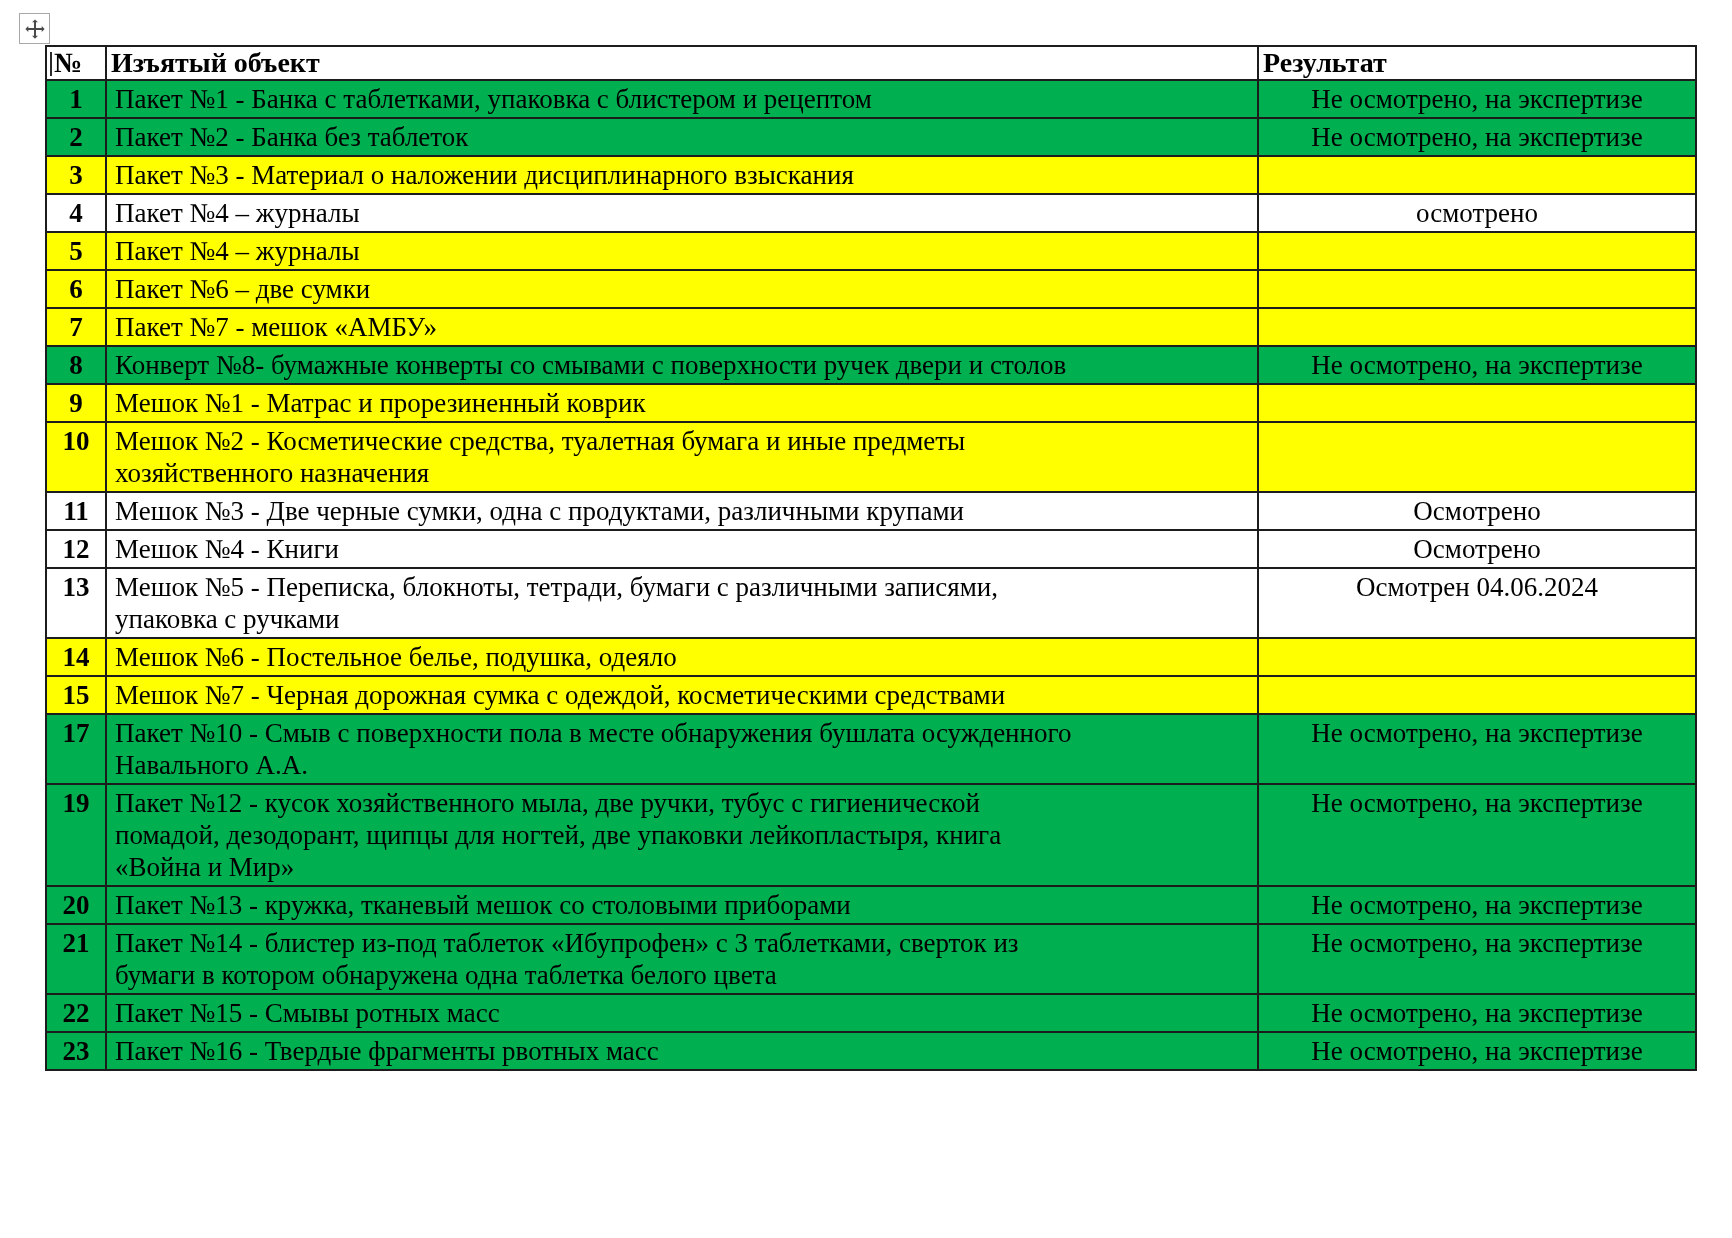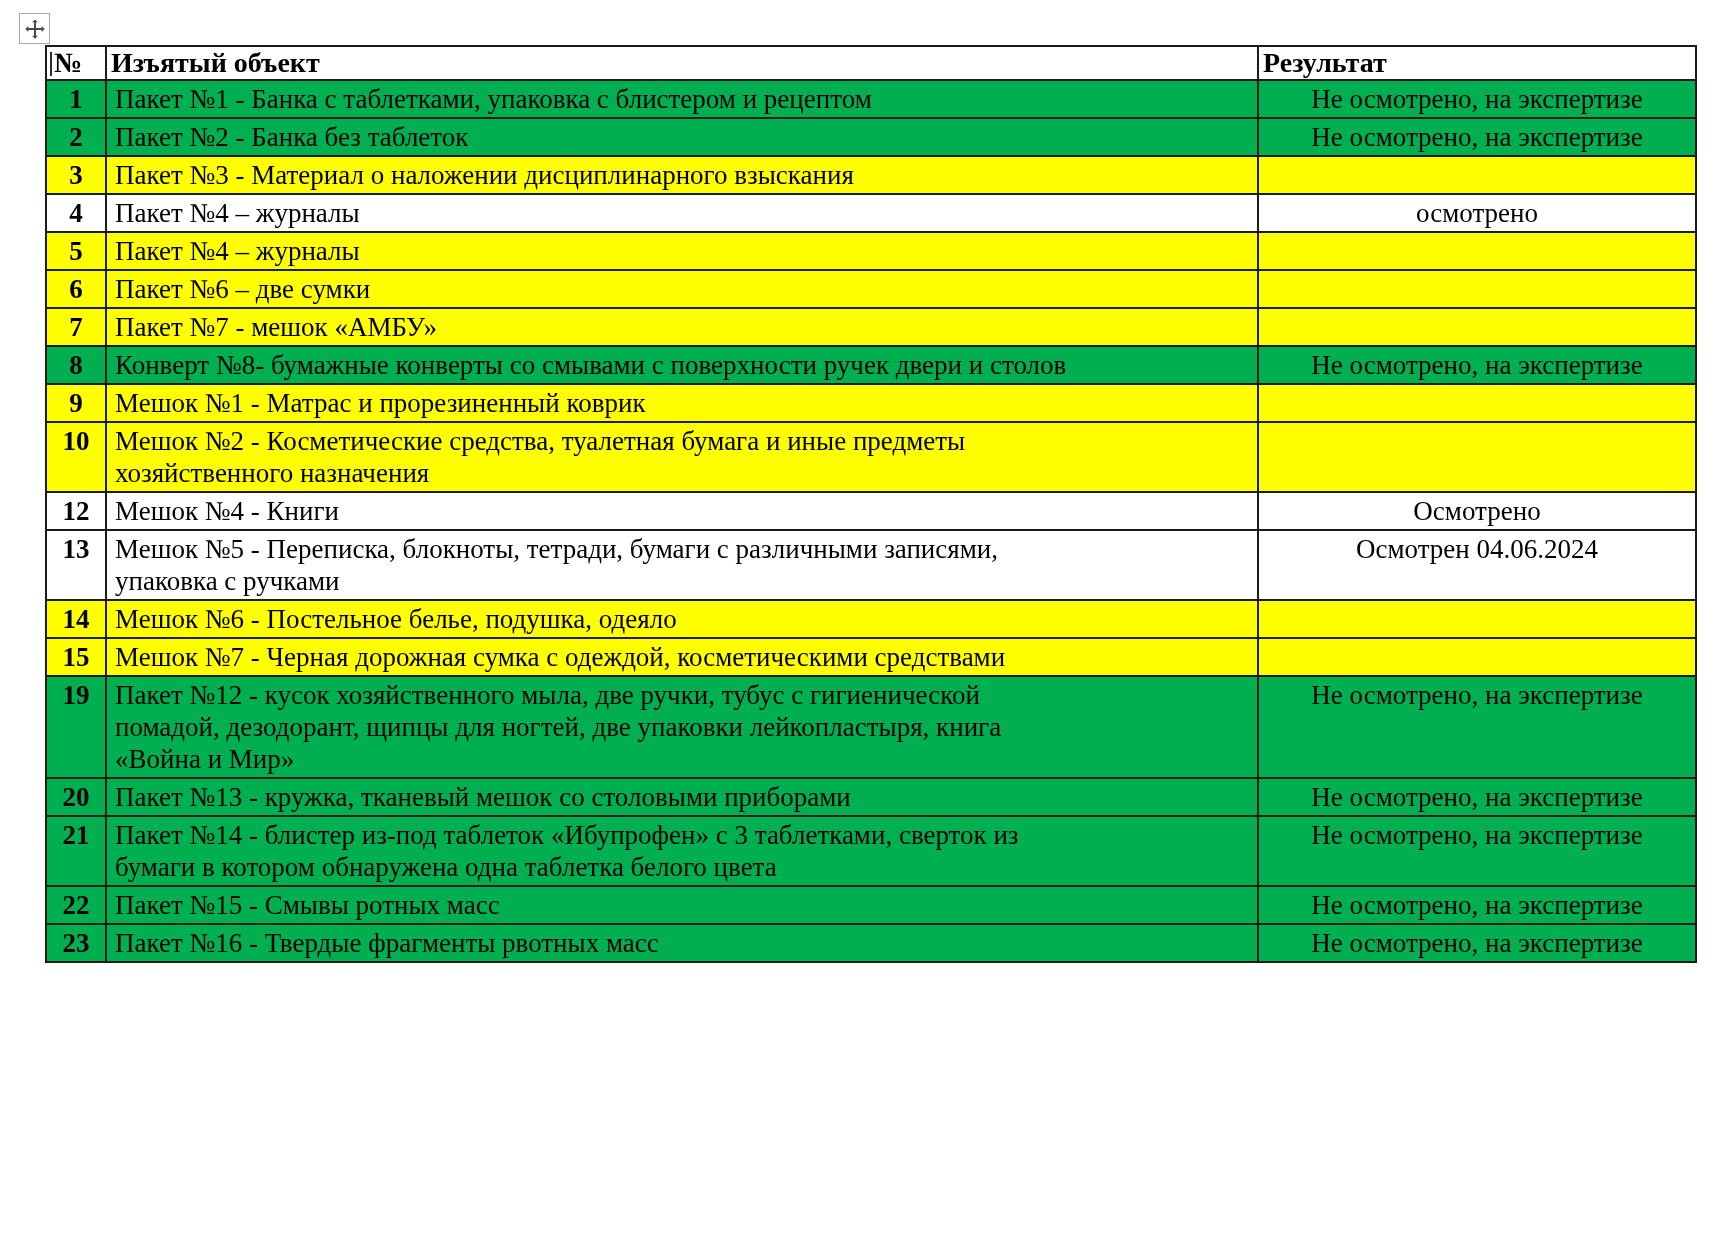--- a/index.html
+++ b/index.html
@@ -139,20 +139,25 @@
     <td class="c-obj">Мешок №1 - Матрас и прорезиненный коврик</td>
     <td class="c-res"></td>
   </tr>
         <tr class="bg-yellow">
     <td class="c-num">10</td>
     <td class="c-obj">Мешок №2 - Косметические средства, туалетная бумага и иные предметы
 хозяйственного назначения</td>
     <td class="c-res"></td>
   </tr>
         <tr class="bg-white">
+    <td class="c-num">11</td>
+    <td class="c-obj">Мешок №3 - Две черные сумки, одна с продуктами, различными крупами</td>
+    <td class="c-res">Осмотрено</td>
+  </tr>
+        <tr class="bg-white">
     <td class="c-num">12</td>
     <td class="c-obj">Мешок №4 - Книги</td>
     <td class="c-res">Осмотрено</td>
   </tr>
         <tr class="bg-white">
     <td class="c-num">13</td>
     <td class="c-obj">Мешок №5 - Переписка, блокноты, тетради, бумаги с различными записями,
 упаковка с ручками</td>
     <td class="c-res">Осмотрен 04.06.2024</td>
   </tr>
@@ -160,20 +165,26 @@
     <td class="c-num">14</td>
     <td class="c-obj">Мешок №6 - Постельное белье, подушка, одеяло</td>
     <td class="c-res"></td>
   </tr>
         <tr class="bg-yellow">
     <td class="c-num">15</td>
     <td class="c-obj">Мешок №7 - Черная дорожная сумка с одеждой, косметическими средствами</td>
     <td class="c-res"></td>
   </tr>
         <tr class="bg-green">
+    <td class="c-num">17</td>
+    <td class="c-obj">Пакет №10 - Смыв с поверхности пола в месте обнаружения бушлата осужденного
+Навального А.А.</td>
+    <td class="c-res">Не осмотрено, на экспертизе</td>
+  </tr>
+        <tr class="bg-green">
     <td class="c-num">19</td>
     <td class="c-obj">Пакет №12 - кусок хозяйственного мыла, две ручки, тубус с гигиенической
 помадой, дезодорант, щипцы для ногтей, две упаковки лейкопластыря, книга
 «Война и Мир»</td>
     <td class="c-res">Не осмотрено, на экспертизе</td>
   </tr>
         <tr class="bg-green">
     <td class="c-num">20</td>
     <td class="c-obj">Пакет №13 - кружка, тканевый мешок со столовыми приборами</td>
     <td class="c-res">Не осмотрено, на экспертизе</td>

